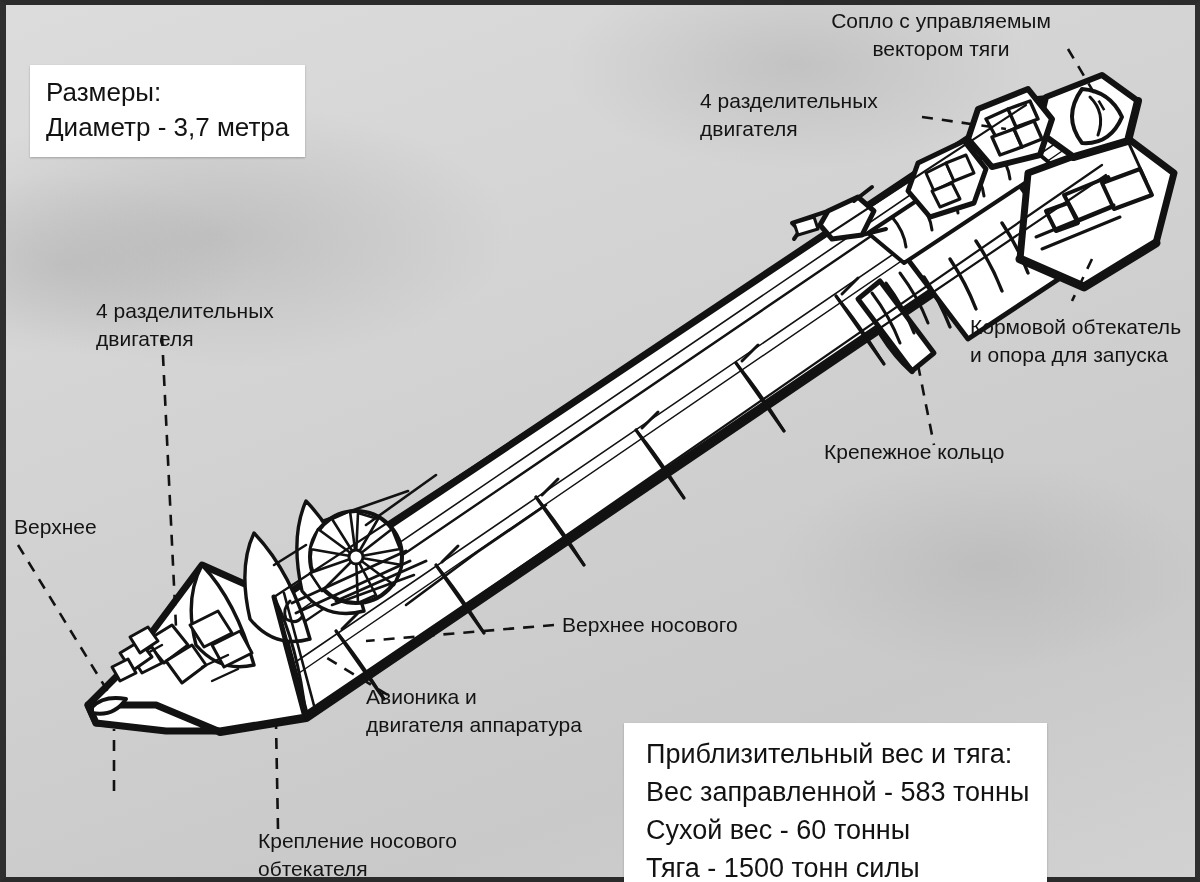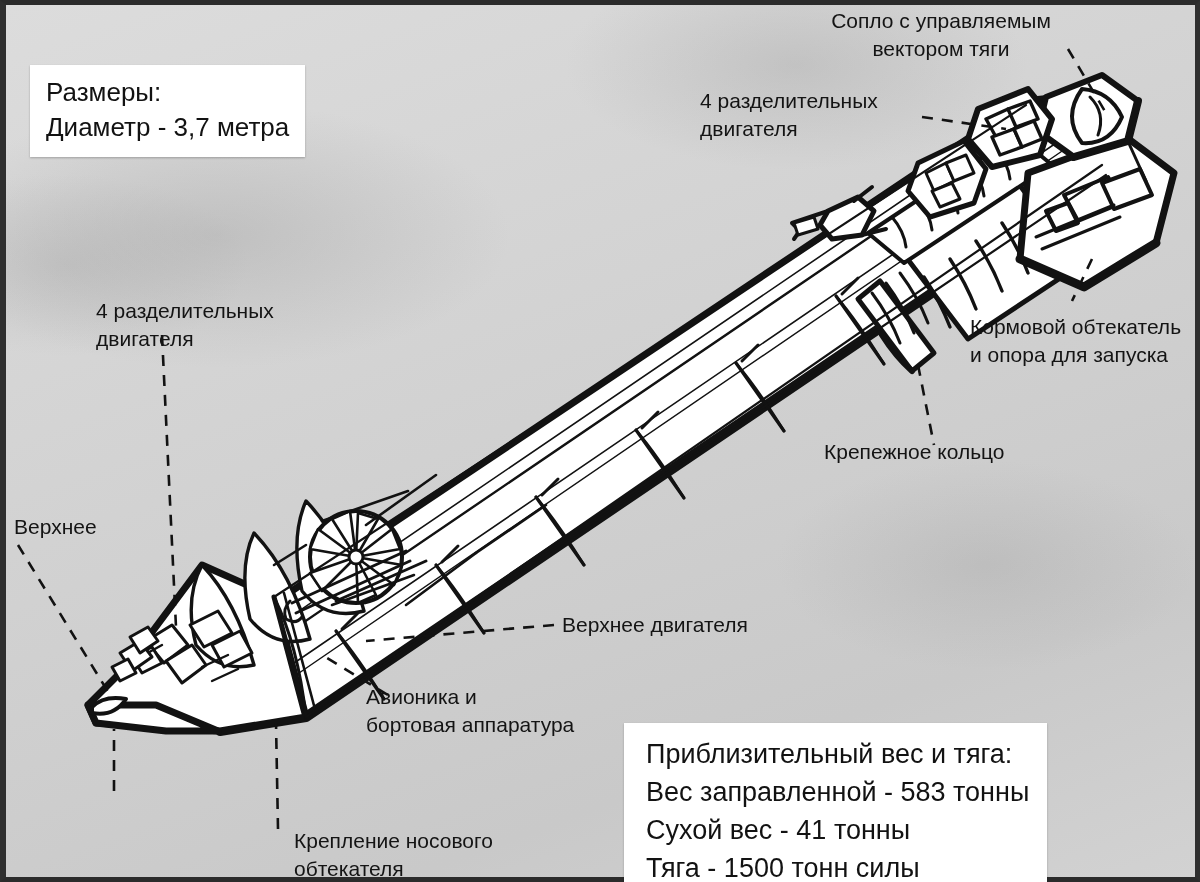--- a/index.html
+++ b/index.html
@@ -275,21 +275,21 @@
   </svg>
 
   <div class="infobox" id="box-dimensions">
     <div class="line">Размеры:</div>
     <div class="line">Диаметр - 3,7 метра</div>
   </div>
 
   <div class="infobox" id="box-weight">
     <div class="line">Приблизительный вес и тяга:</div>
     <div class="line">Вес заправленной - 583 тонны</div>
-    <div class="line">Сухой вес - 41 тонны</div>
+    <div class="line">Сухой вес - 60 тонны</div>
     <div class="line">Тяга - 1500 тонн силы</div>
   </div>
 
   <div class="callout c-center" style="left:800px;top:2px;width:270px;">
     <div>Сопло с управляемым</div>
     <div>вектором тяги</div>
   </div>
 
   <div class="callout" style="left:694px;top:82px;">
     <div>4 разделительных</div>
@@ -308,27 +308,27 @@
   <div class="callout" style="left:90px;top:292px;">
     <div>4 разделительных</div>
     <div>двигателя</div>
   </div>
 
   <div class="callout" style="left:8px;top:508px;">
     <div>Верхнее</div>
   </div>
 
   <div class="callout" style="left:556px;top:606px;">
-    <div>Верхнее двигателя</div>
+    <div>Верхнее носового</div>
   </div>
 
   <div class="callout" style="left:360px;top:678px;">
     <div>Авионика и</div>
-    <div>бортовая аппаратура</div>
-  </div>
-
-
-  <div class="callout" style="left:252px;top:822px;margin-left:36px;">
+    <div>двигателя аппаратура</div>
+  </div>
+
+
+  <div class="callout" style="left:252px;top:822px;">
     <div>Крепление носового</div>
     <div>обтекателя</div>
   </div>
 
 </div>
 
 </body></html>

